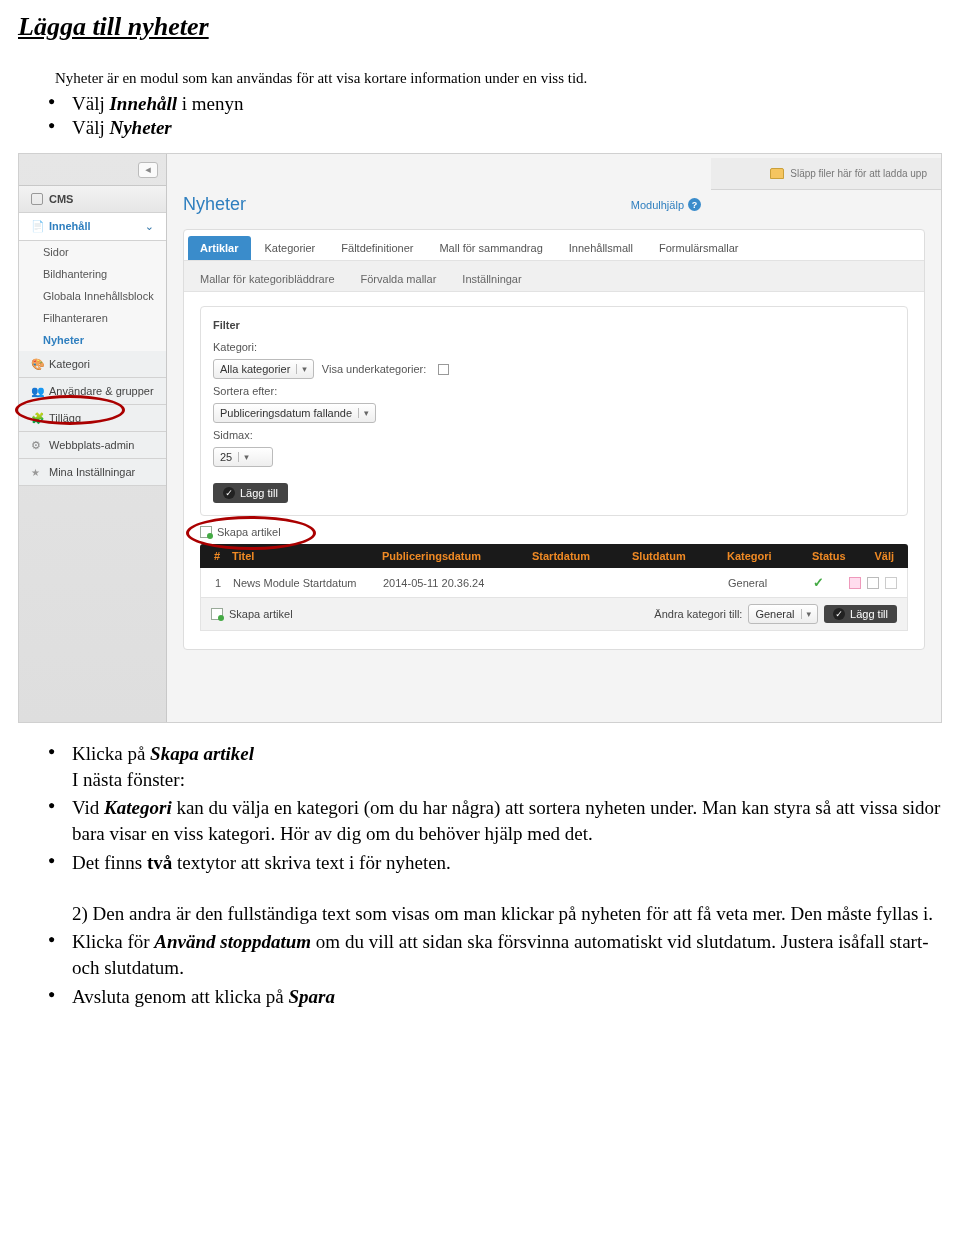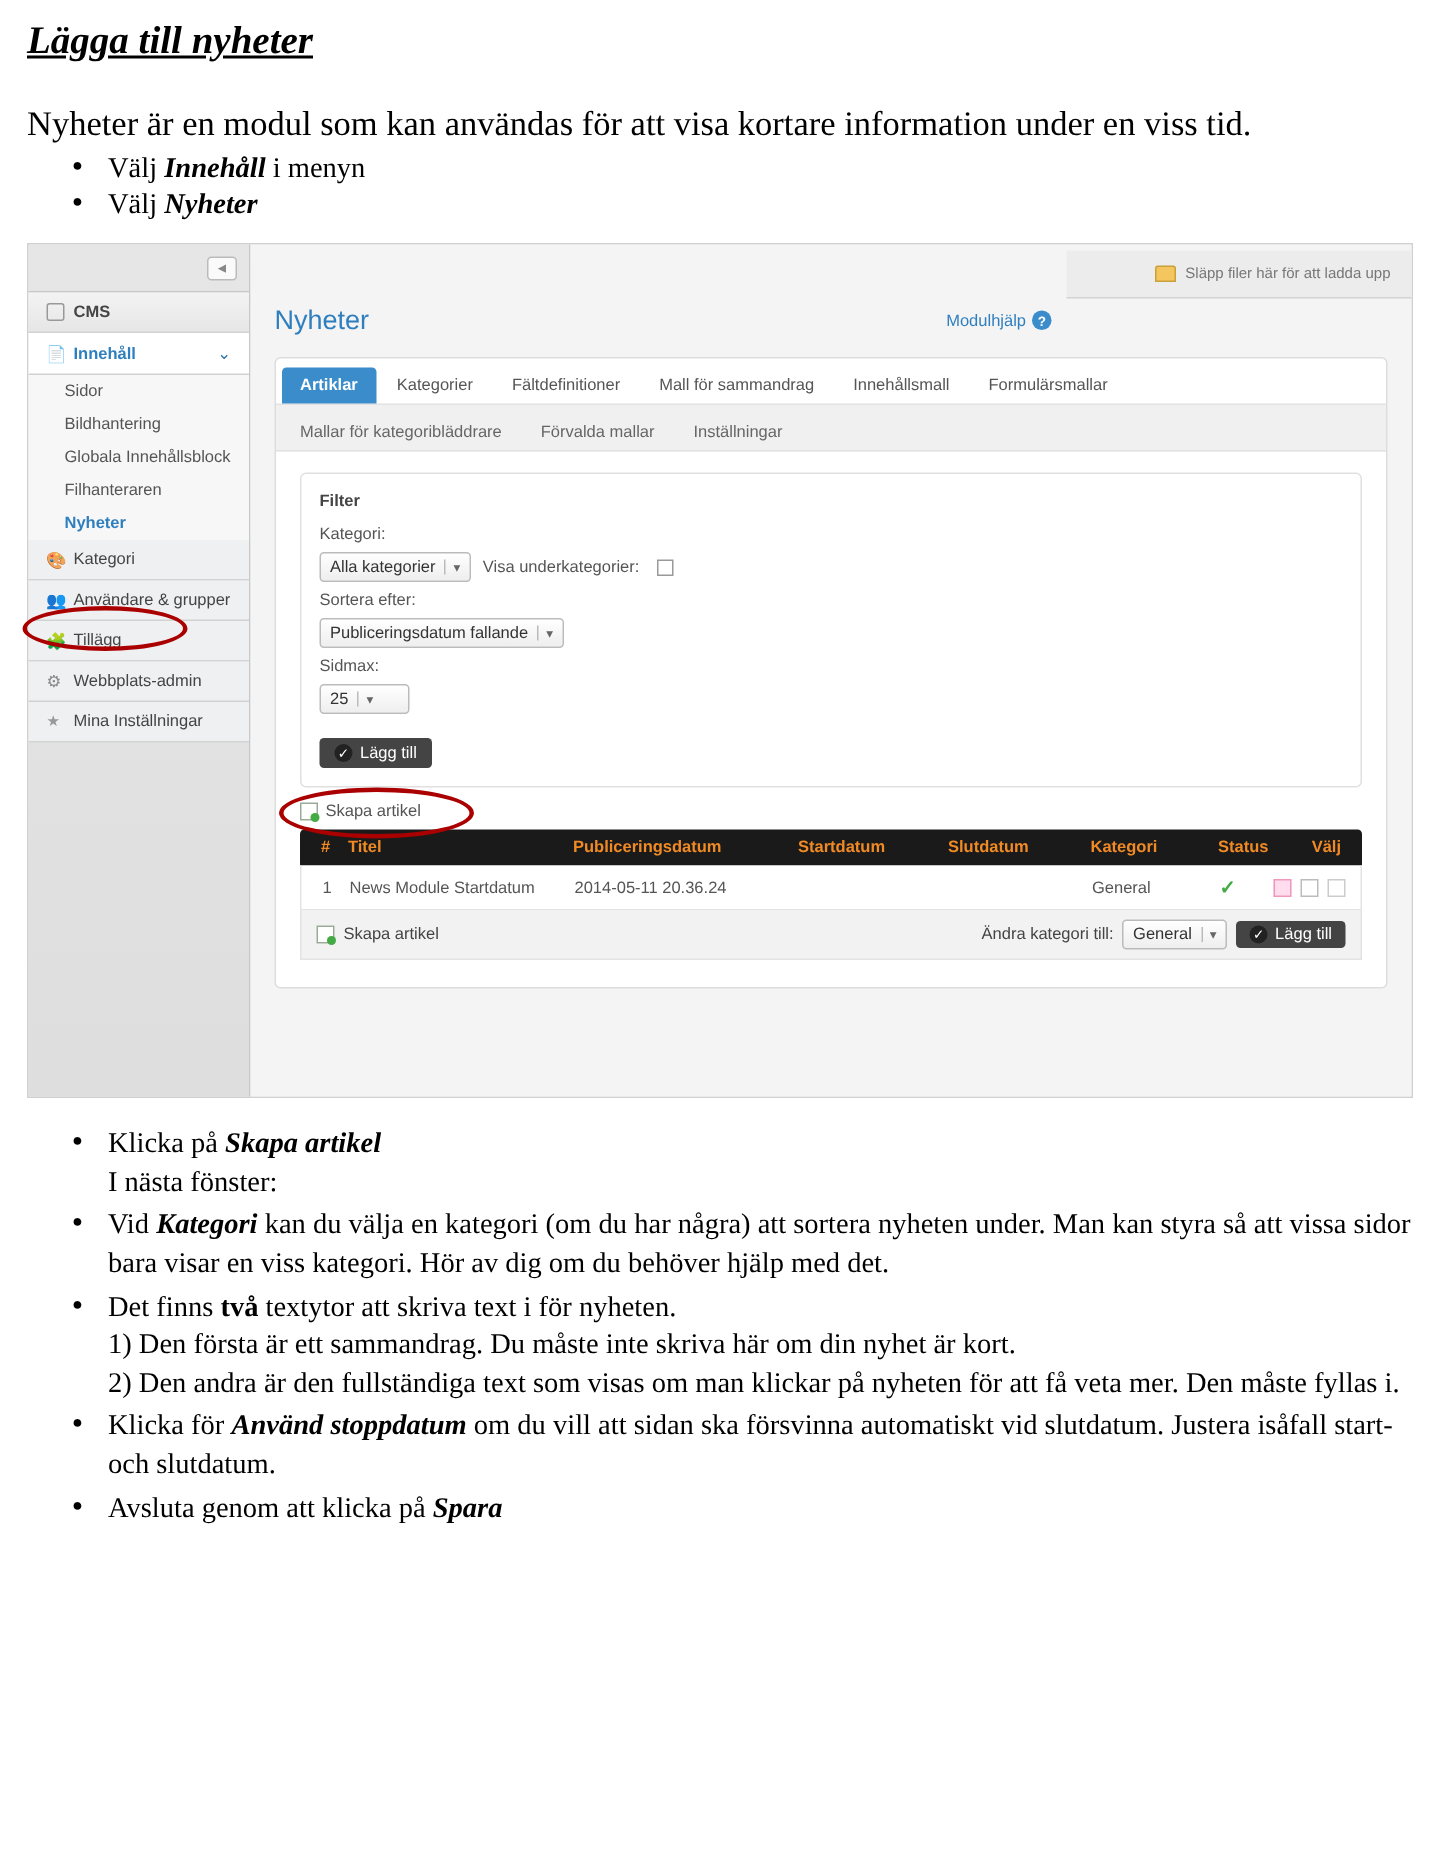--- a/index.html
+++ b/index.html
@@ -1,30 +1,30 @@
 <!DOCTYPE html>
 <html><head>
 <meta charset="utf-8">
 <style>
   * { box-sizing: border-box; margin: 0; padding: 0; }
   body { font-family: "Times New Roman", Times, serif; font-size: 19px; color: #000; background: #fff; padding: 12px 18px 30px; width: 960px; }
   h1 { font-size: 26px; font-weight: bold; font-style: italic; text-decoration: underline; margin-bottom: 28px; }
-  .intro { font-size: 23px; margin-bottom: 6px; }
+  .intro { font-size: 15px; margin-bottom: 6px; margin-left: 37px; }
   ul.top { list-style: none; margin: 0 0 14px 30px; }
   ul.top > li { position: relative; padding-left: 24px; margin: 2px 0; }
   ul.top > li::before { content: "●"; position: absolute; left: 0; top: 1px; font-size: 12px; }
   em.b { font-weight: bold; font-style: italic; }
   em.bi { font-weight: bold; font-style: italic; }
 
   
   .shot { width: 924px; height: 570px; background: #f1f1f1; border: 1px solid #d0d0d0; margin: 6px 0 18px; font-family: "Helvetica Neue", Arial, sans-serif; font-size: 11px; color: #444; display: flex; position: relative; }
   .sidebar { width: 232px; background: linear-gradient(#e6e6e6,#dedede); border-right: 1px solid #c8c8c8; display: flex; flex-direction: column; }
   .sb-top { height: 32px; border-bottom: 1px solid #c8c8c8; display: flex; align-items: center; justify-content: flex-end; padding-right: 8px; }
   .collapse-btn { width: 20px; height: 16px; border: 1px solid #bbb; border-radius: 3px; background: #fafafa; display: flex; align-items: center; justify-content: center; font-size: 11px; color: #888; }
-  .sb-item, .sb-header, .sb-sub { padding: 7px 12px; border-bottom: 1px solid #d2d2d2; display: flex; align-items: center; gap: 6px; }
+  .sb-item, .sb-header, .sb-sub { padding: 7px 12px; border-bottom: 1px solid #d2d2d2; display: flex; gap: 6px; }
   .sb-header { background: linear-gradient(#f3f3f3,#e6e6e6); font-weight: 600; }
   .sb-item.light { background: #eef0f1; }
   .sb-item.active-parent { background: #fff; }
   .chev { margin-left: auto; color: #37a; font-size: 11px; }
   .sb-sub { padding-left: 24px; background: #f7f7f7; font-size: 11px; color: #555; border-bottom: none; padding-top:5px; padding-bottom:5px;}
   .sb-sub.active { color: #2f7fbf; font-weight: 600; position: relative; }
   .ellipse { position: absolute; border: 3px solid #a00; border-radius: 50%; pointer-events: none; }
   .ellipse.e1 { left: -4px; top: 154px; width: 110px; height: 30px; }
   .sb-icon { width: 12px; height: 12px; display: inline-block; }
   .ico-home { border: 1px solid #999; border-radius: 2px; }
@@ -249,21 +249,21 @@
 <ul class="bottom">
   <li>
     <span>Klicka på </span><em class="bi">Skapa artikel</em><br>
     <span>I nästa fönster:</span>
   </li>
   <li>
     <span>Vid </span><em class="bi">Kategori</em><span> kan du välja en kategori (om du har några) att sortera nyheten under. Man kan styra så att vissa sidor bara visar en viss kategori. Hör av dig om du behöver hjälp med det.</span>
   </li>
   <li>
     <span>Det finns </span><span class="bold">två</span><span> textytor att skriva text i för nyheten.</span><br>
-    <span>1) Den första är ett sammandrag. Du måste inte skriva här om din nyhet är kort.</span><br>
+    <br>
     <span>2) Den andra är den fullständiga text som visas om man klickar på nyheten för att få veta mer. Den måste fyllas i.</span>
   </li>
   <li>
     <span>Klicka för </span><em class="bi">Använd stoppdatum</em><span> om du vill att sidan ska försvinna automatiskt vid slutdatum. Justera isåfall start- och slutdatum.</span>
   </li>
   <li>
     <span>Avsluta genom att klicka på </span><em class="bi">Spara</em>
   </li>
 </ul>
 

